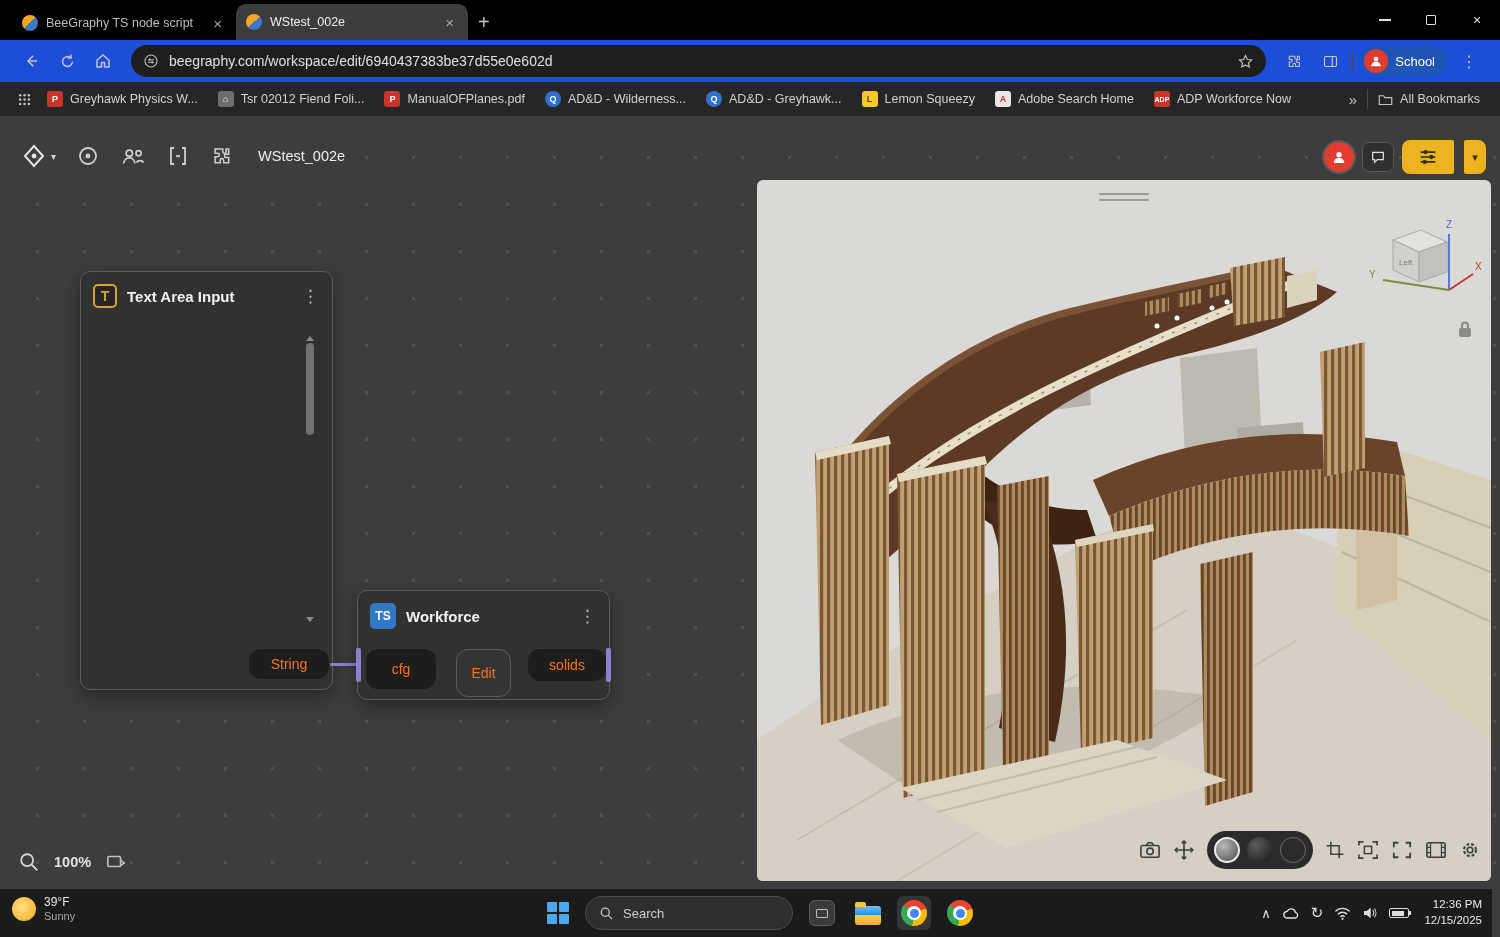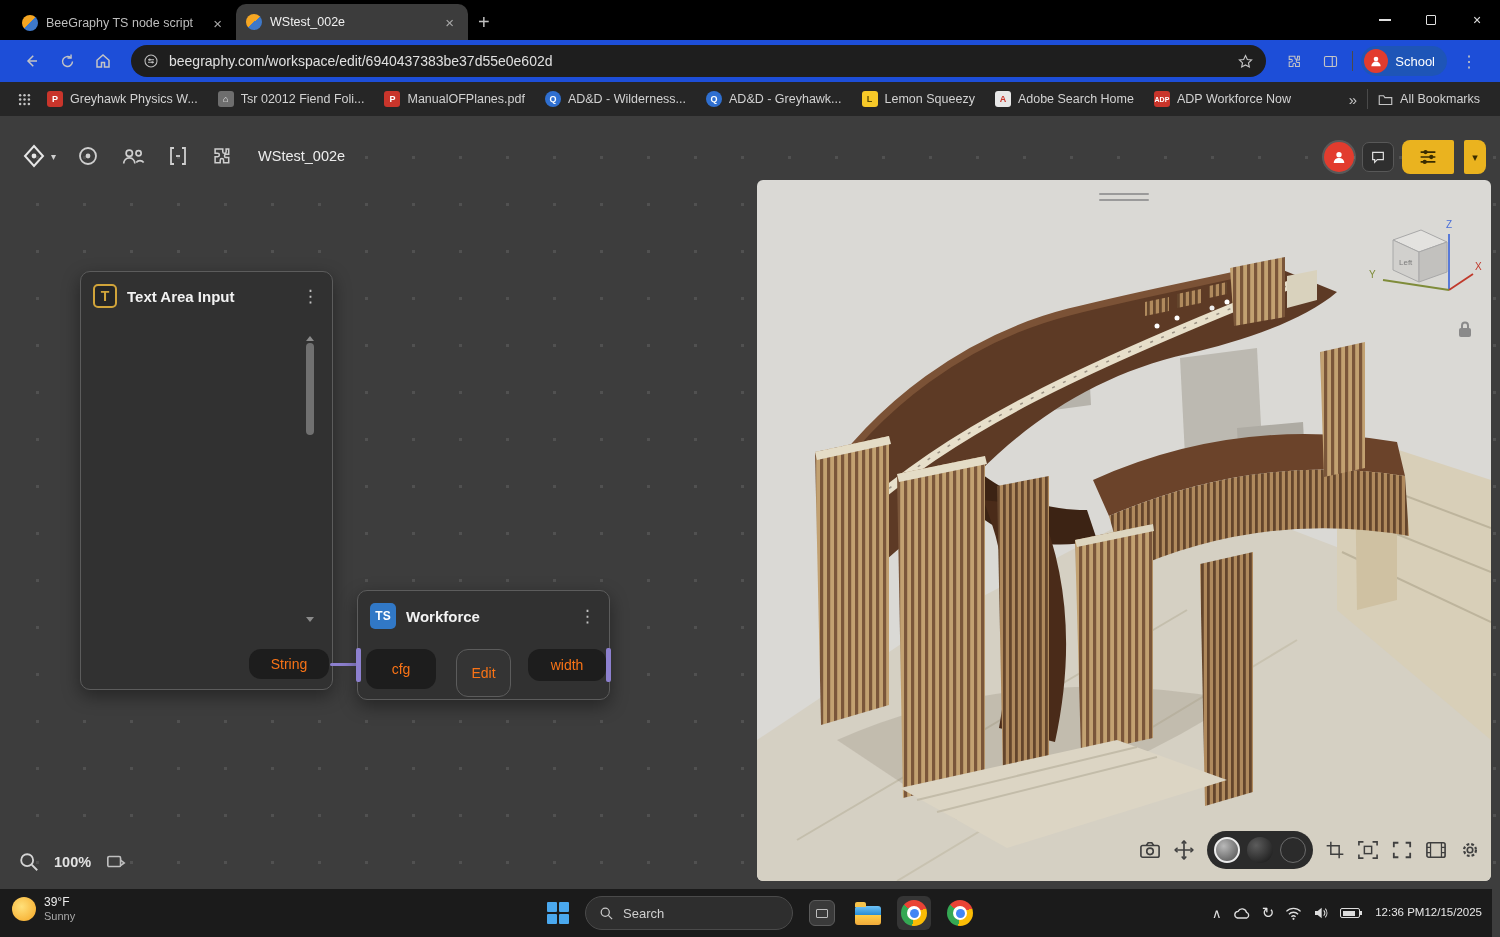--- a/index.html
+++ b/index.html
@@ -120,21 +120,21 @@
   .chrome b{position:absolute;inset:8.5px;background:#4285f4;border-radius:50%}
   .darkapp{width:26px;height:26px;border-radius:6px;background:#3a3a3a;border:1px solid #5b5b5b;display:flex;align-items:center;justify-content:center}
   .darkapp div{width:12px;height:9px;border:1.5px solid #bdbdbd;border-radius:1px}
   .folder{width:26px;height:19px;background:linear-gradient(#6fc3f7,#2a8fd8 45%,#ffd04a 45%,#f0a93a);border-radius:3px;position:relative;margin-top:5px}
   .folder:before{content:"";position:absolute;top:-4px;left:0;width:11px;height:5px;background:#f7c34a;border-radius:2px 2px 0 0}
   .tray{position:absolute;right:10px;top:0;height:48px;display:flex;align-items:center;gap:11px}
   .tray-ic{color:#e0e0e0;font-size:13px;display:flex;align-items:center;justify-content:center}
   .battery{width:20px;height:10px;border:1.2px solid #ddd;border-radius:2px;position:relative}
   .battery:after{content:"";position:absolute;right:-3px;top:2px;width:2px;height:4px;background:#ddd}
   .battery i{position:absolute;inset:1.5px;right:4px;background:#ddd}
-  .clock{display:flex;flex-direction:row;align-items:flex-end;color:#e8e8e8;font-size:11.5px;line-height:1.35;margin-left:4px}
+  .clock{display:flex;flex-direction:column;align-items:flex-end;color:#e8e8e8;font-size:11.5px;line-height:1.35;margin-left:4px}
 </style>
 </head>
 <body>
 
 <div id="screen">
 
   <div class="titlebar">
     <div class="tabs">
       <div class="tab">
         <span class="favicon"></span>
@@ -358,21 +358,21 @@
     <div class="node" id="ts-node">
       <div class="node-header">
         <span class="ts-icon">TS</span>
         <span class="node-title">Workforce</span>
         <span class="kebab">⋮</span>
       </div>
       <span class="pbar l"></span>
       <span class="pbar r"></span>
       <div class="port-btn" id="port-cfg">cfg</div>
       <div class="port-btn" id="btn-edit">Edit</div>
-      <div class="port-btn" id="port-solids">width</div>
+      <div class="port-btn" id="port-solids">solids</div>
     </div>
 
     <div class="zoomctl">
       <svg width="22" height="22" viewBox="0 0 24 24">
           <circle cx="10" cy="10" r="6.5" fill="none" stroke="#d5d5d5" stroke-width="2"></circle>
           <path d="M15 15 L21 21" stroke="#d5d5d5" stroke-width="2"></path>
         </svg>
       <span>100%</span>
       <svg width="22" height="20" viewBox="0 0 24 22">
           <rect x="3" y="5" width="14" height="11" rx="1.5" fill="none" stroke="#bfbfbf" stroke-width="1.8"></rect>

